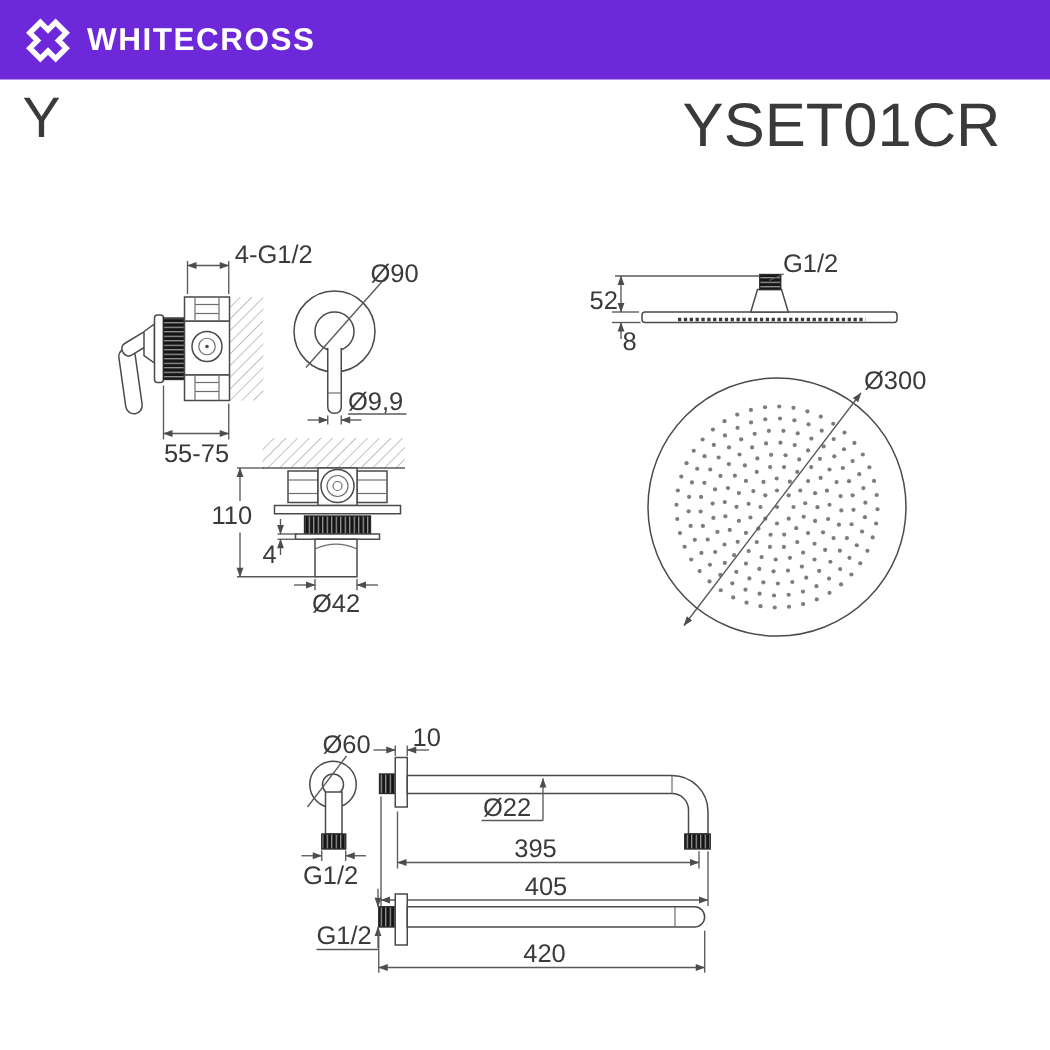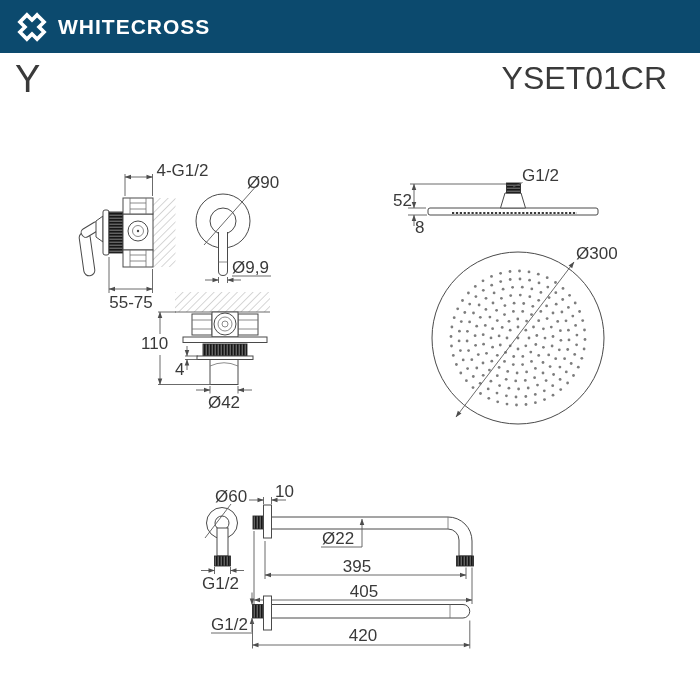--- a/index.html
+++ b/index.html
@@ -1,23 +1,23 @@
 <!DOCTYPE html>
 <html><head>
 <meta charset="utf-8">
 <style>
   html,body{margin:0;padding:0;}
   body{width:700px;height:700px;background:#ffffff;position:relative;overflow:hidden;
        font-family:"Liberation Sans",sans-serif;}
-  .header{height:53px;background:#0c4a6e;display:flex;align-items:center;
+  .header{height:53px;background:#6d28d9;display:flex;align-items:center;
           padding:0 14px;box-sizing:border-box;}
   .brand{color:#ffffff;font-size:21px;font-weight:700;letter-spacing:1px;margin-left:8px;}
   .titlerow{position:absolute;top:56px;left:0;right:0;height:50px;}
   .series{position:absolute;left:15px;top:2px;font-size:38px;color:#3a3a3a;}
-  .model{position:absolute;right:33px;top:4px;font-size:32px;color:#3a3a3a;margin-left:28px;}
+  .model{position:absolute;right:33px;top:4px;font-size:41px;color:#3a3a3a;margin-left:28px;}
   svg.sheet{position:absolute;left:0;top:0;}
   svg.sheet text{font-family:"Liberation Sans",sans-serif;font-size:17px;fill:#3a3a3a;}
   .o{fill:#ffffff;stroke:#4a4a4a;stroke-width:1;}
   .t{stroke:#5a5a5a;stroke-width:0.9;fill:none;}
   .h{stroke:#6e6e6e;stroke-width:0.8;fill:none;}
   .dkv{fill:url(#pv);stroke:#2a2a2a;stroke-width:0.9;}
   .dkh{fill:url(#ph);stroke:#2a2a2a;stroke-width:0.9;}
   .nz circle{fill:#7d7d7d;}
 </style>
 </head>

